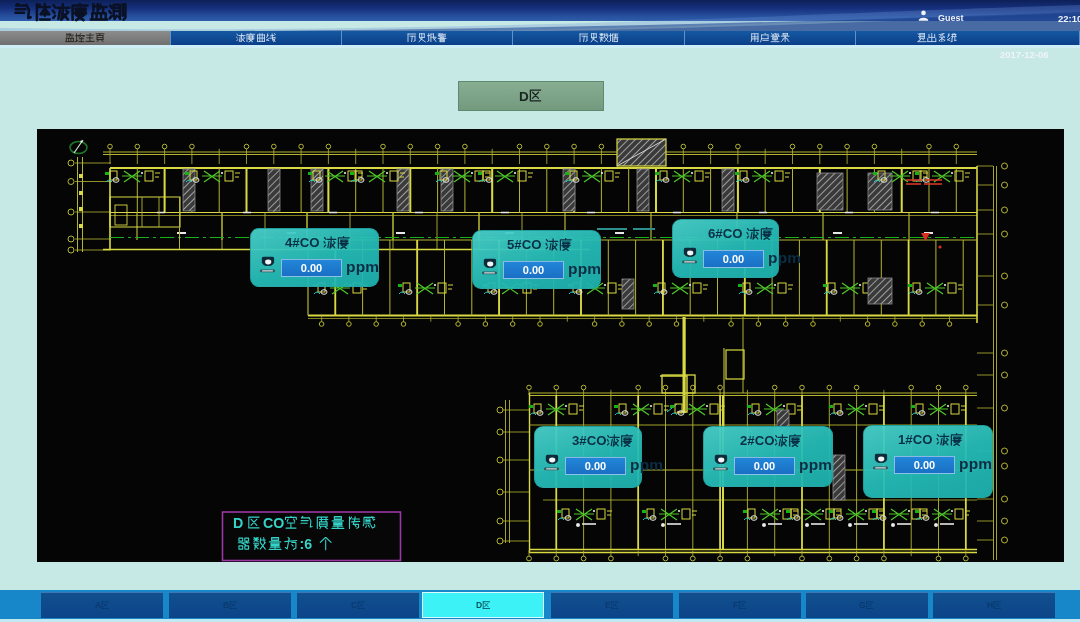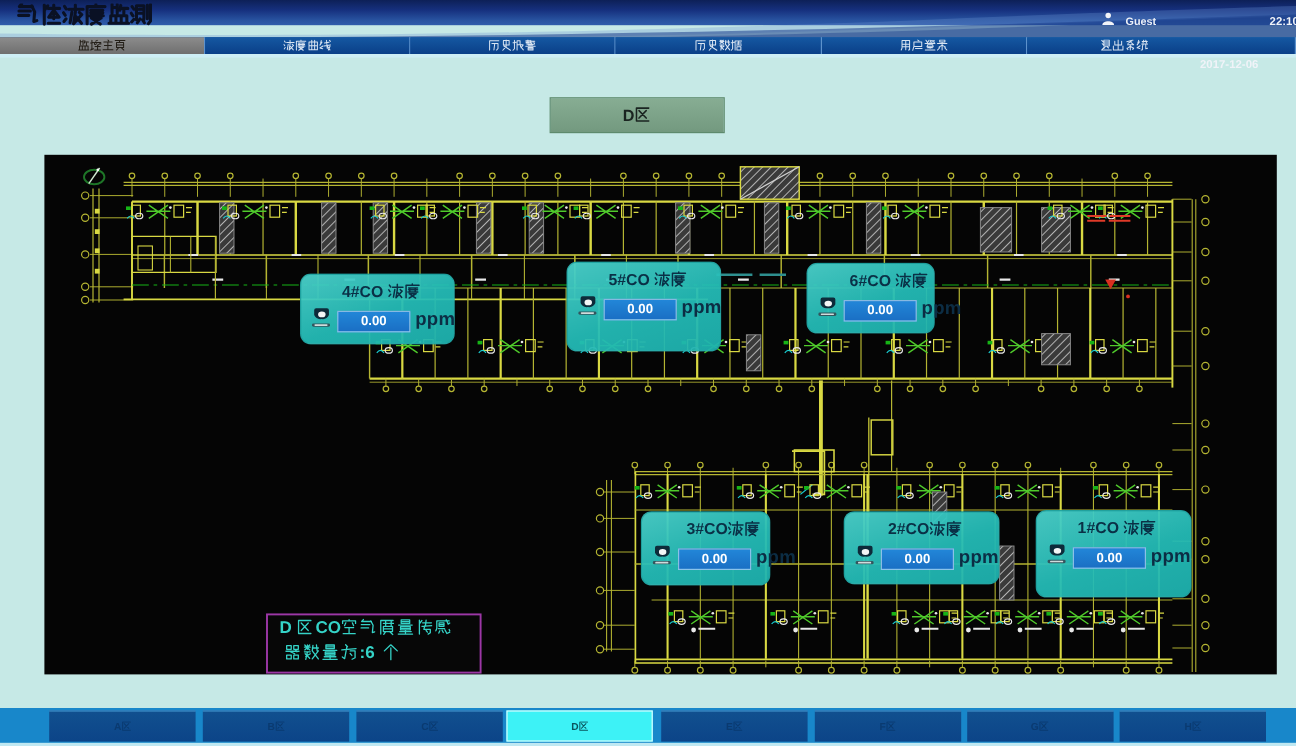--- a/index.html
+++ b/index.html
@@ -641,21 +641,21 @@
     </svg>
     <svg class="abs" style="left:8px;top:27px" width="22" height="20">
       <path d="M3 1 h11 a2 2 0 0 1 2 2 v5 a7 7 0 0 1 -7.5 4 a7 7 0 0 1 -7.5 -4 v-5 a2 2 0 0 1 2 -2z" fill="#0d2b3a" transform="translate(2,0) scale(0.82)"></path>
       <ellipse cx="9.2" cy="6" rx="3.1" ry="2.4" fill="#f2f5f5"></ellipse>
       <rect x="1" y="13.5" width="15" height="2.8" rx="1.2" fill="#33565e"></rect>
       <rect x="3" y="14.2" width="11" height="1.4" rx="0.7" fill="#cfdcdc"></rect>
     </svg>
     <div class="abs" style="left:30px;top:30px;width:61px;height:18px;background:linear-gradient(180deg,#2286d8,#1a6fc4);border:1px solid rgba(225,245,250,0.55);box-sizing:border-box;color:#fff;font-size:11px;font-weight:bold;text-align:center;line-height:16px;">0.00</div>
     <div class="abs" style="left:95px;top:29px;font-size:15.5px;font-weight:bold;color:#0c2d44;letter-spacing:0.2px;">ppm</div>
   </div>
-<div class="abs" style="left:472px;top:218px;width:129px;height:75px;background:linear-gradient(160deg,rgba(74,208,202,0.95),rgba(36,188,183,0.94) 55%,rgba(30,178,175,0.94));border-radius:9px;border:1px solid rgba(30,150,150,0.6);box-sizing:border-box;">
+<div class="abs" style="left:472px;top:230px;width:129px;height:59px;background:linear-gradient(160deg,rgba(74,208,202,0.95),rgba(36,188,183,0.94) 55%,rgba(30,178,175,0.94));border-radius:9px;border:1px solid rgba(30,150,150,0.6);box-sizing:border-box;">
     <svg class="abs" style="left:33.6px;top:7px" width="68" height="16">
       <text x="0.0" y="11.4" font-family="Liberation Sans" font-size="13.2" font-weight="bold" fill="#0a3046">5#CO </text>
       <path d="M39.5 1.6L40.6 3.2M39.0 5.5L40.0 7.1M39.2 10.8L40.6 9.2M42.1 3.4L50.8 3.4M46.1 0.8L46.1 5.3M44.0 5.3L42.9 11.6M46.1 5.3L45.0 12.1M45.0 12.1L50.1 6.6M46.4 7.7L49.8 11.9M48.5 5.3L49.8 6.6" stroke="#0a3046" stroke-width="1.25" fill="none" stroke-linecap="round"></path>
       <path d="M58.6 0.5L58.6 1.8M53.4 1.8L64.2 1.8M53.4 1.8L53.4 12.1M55.5 4.0L62.9 4.0M56.5 4.0L56.5 6.9M61.0 4.0L61.0 6.9M55.5 5.5L62.9 5.5M54.9 7.4L63.1 7.4M56.0 8.7L61.8 8.7M56.0 8.7L61.3 12.4M61.8 8.7L56.0 12.4" stroke="#0a3046" stroke-width="1.25" fill="none" stroke-linecap="round"></path>
     </svg>
     <svg class="abs" style="left:8px;top:27px" width="22" height="20">
       <path d="M3 1 h11 a2 2 0 0 1 2 2 v5 a7 7 0 0 1 -7.5 4 a7 7 0 0 1 -7.5 -4 v-5 a2 2 0 0 1 2 -2z" fill="#0d2b3a" transform="translate(2,0) scale(0.82)"></path>
       <ellipse cx="9.2" cy="6" rx="3.1" ry="2.4" fill="#f2f5f5"></ellipse>
       <rect x="1" y="13.5" width="15" height="2.8" rx="1.2" fill="#33565e"></rect>
       <rect x="3" y="14.2" width="11" height="1.4" rx="0.7" fill="#cfdcdc"></rect>

